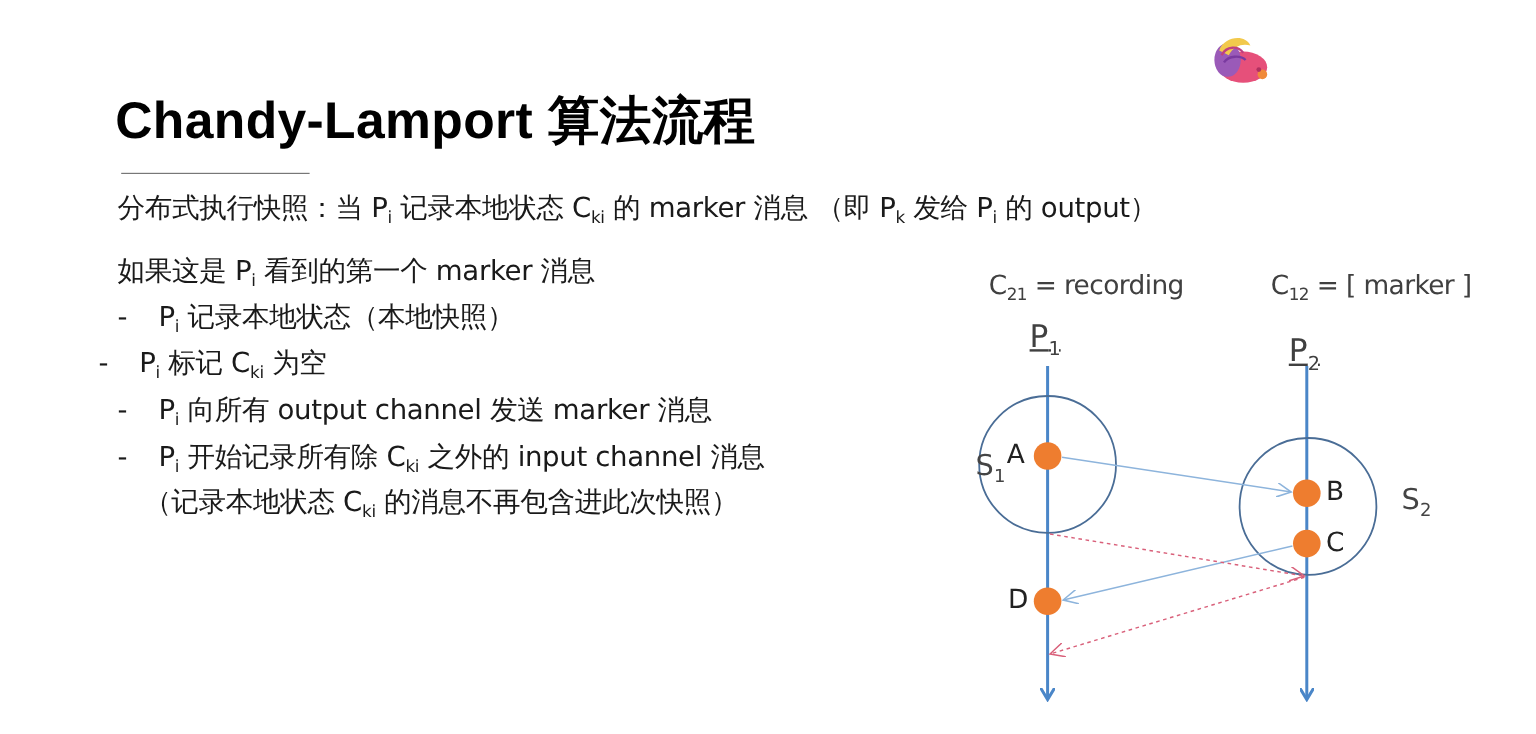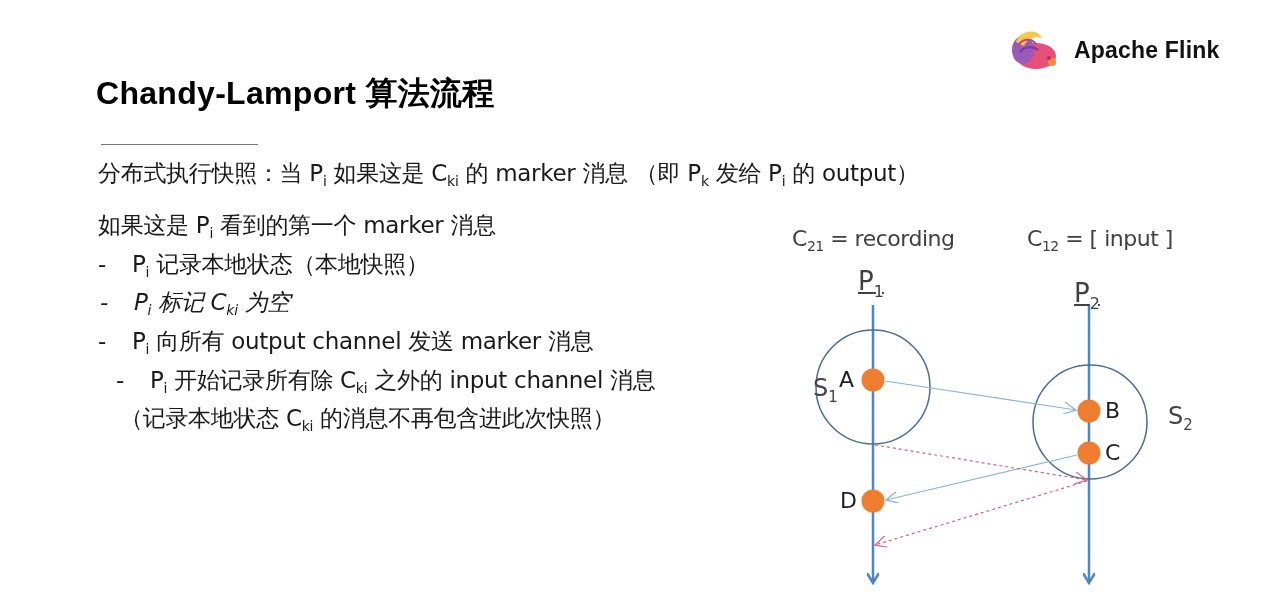--- a/index.html
+++ b/index.html
@@ -1,69 +1,68 @@
 <!DOCTYPE html>
 <html><head>
 <meta charset="utf-8">
 <style>
   html, body { margin:0; padding:0; }
   body { width:1280px; height:612px; background:#ffffff; position:relative; overflow:hidden; font-family:"DejaVu Sans", "Liberation Sans", sans-serif; color:#111; }
   .logo { position:absolute; left:1008px; top:28px; display:flex; align-items:center; }
   .logo-text { font-family:"Liberation Sans", sans-serif; font-weight:bold; font-size:23px; color:#111; margin-left:12px; letter-spacing:0.2px; }
-  .title { position:absolute; left:96px; top:72px; font-family:"Liberation Sans", sans-serif; font-weight:bold; font-size:32px; color:#000; letter-spacing:0.3px; white-space:nowrap; }
+  .title { position:absolute; left:96px; top:72px; font-family:"Liberation Sans", sans-serif; font-weight:bold; font-size:43px; color:#000; letter-spacing:0.3px; white-space:nowrap; }
   .title-rule { position:absolute; left:101px; top:144px; width:157px; height:1px; background:#777; }
   .line { position:absolute; font-size:23px; color:#1a1a1a; white-space:nowrap; font-family:"DejaVu Sans", sans-serif; letter-spacing:-0.3px; }
   .line sub { font-size:14px; vertical-align:-5px; line-height:0; }
   .dash { display:inline-block; width:34px; }
   .diagram { position:absolute; left:0; top:0; width:1280px; height:612px; pointer-events:none; }
-  .dlabel { position:absolute; font-size:22px; color:#404040; white-space:nowrap; font-family:"DejaVu Sans", sans-serif; letter-spacing:-0.5px; }
+  .dlabel { position:absolute; font-size:22px; color:#404040; white-space:nowrap; font-family:"DejaVu Sans", sans-serif; letter-spacing:-0.5px;margin-left:32px; }
   .dlabel sub { font-size:14px; vertical-align:-5px; line-height:0; }
   .plabel { position:absolute; font-size:26px; color:#404040; font-family:"DejaVu Sans", sans-serif;text-decoration:underline; }
   .plabel sub { font-size:16px; vertical-align:-7px; line-height:0; }
   .node-label { position:absolute; font-size:22px; color:#222; font-family:"DejaVu Sans", sans-serif; }
   .s-label { position:absolute; font-size:24px; color:#444; font-family:"DejaVu Sans", sans-serif; }
   .s-label sub { font-size:15px; vertical-align:-6px; line-height:0; }
 </style>
 </head>
 <body>
 
 <div class="logo">
   <svg width="54" height="44" viewBox="0 0 54 44">
     <ellipse cx="28" cy="28" rx="20" ry="13" fill="#e6507a"></ellipse>
     <ellipse cx="15" cy="22" rx="11" ry="14" fill="#9a5ab8"></ellipse>
     <path d="M8 14 C12 2, 30 0, 34 10 C28 8, 20 10, 16 18 Z" fill="#f2c94c"></path>
     <path d="M10 18 C14 10, 24 10, 28 16" stroke="#c04080" stroke-width="2" fill="none"></path>
     <path d="M12 24 C16 18, 26 18, 30 22" stroke="#7a3aa0" stroke-width="2" fill="none"></path>
     <circle cx="44" cy="34" r="4" fill="#f08a3a"></circle>
     <circle cx="41" cy="30" r="2" fill="#b03060"></circle>
   </svg>
-  <span class="logo-text">Apache Flink</span>
 </div>
 
 <div class="title">Chandy-Lamport 算法流程</div>
 <div class="title-rule"></div>
 
 <div class="line" style="left:98px; top:158px;">
-  <span>分布式执行快照：当 P</span><sub>i</sub><span> 如果这是 C</span><sub>ki</sub><span> 的 marker 消息 （即 P</span><sub>k</sub><span> 发给 P</span><sub>i</sub><span> 的 output）</span>
+  <span>分布式执行快照：当 P</span><sub>i</sub><span> 记录本地状态 C</span><sub>ki</sub><span> 的 marker 消息 （即 P</span><sub>k</sub><span> 发给 P</span><sub>i</sub><span> 的 output）</span>
 </div>
 
 <div class="line" style="left:98px; top:210px;">
   <span>如果这是 P</span><sub>i</sub><span> 看到的第一个 marker 消息</span>
 </div>
 
 <div class="line" style="left:98px; top:249px;">
   <span class="dash">-</span><span>P</span><sub>i</sub><span> 记录本地状态（本地快照）</span>
 </div>
-<div class="line" style="left:100px; top:287px;font-style:italic;">
+<div class="line" style="left:82px; top:287px;">
   <span class="dash">-</span><span>P</span><sub>i</sub><span> 标记  C</span><sub>ki</sub><span> 为空</span>
 </div>
 <div class="line" style="left:98px; top:326px;">
   <span class="dash">-</span><span>P</span><sub>i</sub><span> 向所有 output channel 发送 marker 消息</span>
 </div>
-<div class="line" style="left:116px; top:365px;">
+<div class="line" style="left:98px; top:365px;">
   <span class="dash">-</span><span>P</span><sub>i</sub><span> 开始记录所有除 C</span><sub>ki</sub><span> 之外的 input channel 消息</span>
 </div>
 <div class="line" style="left:120px; top:403px;">
   <span>（记录本地状态 C</span><sub>ki</sub><span> 的消息不再包含进此次快照）</span>
 </div>
 
 <svg class="diagram" viewBox="0 0 1280 612" width="1280" height="612">
   <defs>
     <marker id="arrowBlue" markerWidth="12" markerHeight="12" refX="9" refY="6" orient="auto" markerUnits="userSpaceOnUse">
       <path d="M0,0 L10,6 L0,12" fill="none" stroke="#4a86c8" stroke-width="2.5"></path>
@@ -91,21 +90,21 @@
   <circle cx="873" cy="380" r="11.5" fill="#ee7d2f"></circle>
   <circle cx="1089" cy="411" r="11.5" fill="#ee7d2f"></circle>
   <circle cx="1089" cy="453" r="11.5" fill="#ee7d2f"></circle>
   <circle cx="873" cy="501" r="11.5" fill="#ee7d2f"></circle>
 </svg>
 
 <div class="dlabel" style="left:792px; top:226px;">
   <span>C</span><sub>21</sub><span> = recording</span>
 </div>
 <div class="dlabel" style="left:1027px; top:226px;">
-  <span>C</span><sub>12</sub><span> = [ input ]</span>
+  <span>C</span><sub>12</sub><span> = [ marker ]</span>
 </div>
 
 <div class="plabel" style="left:858px; top:266px;">
   <span>P</span><sub>1</sub>
 </div>
 <div class="plabel" style="left:1074px; top:278px;">
   <span>P</span><sub>2</sub>
 </div>
 
 <div class="s-label" style="left:774px; top:374px;margin-left:39px;">

